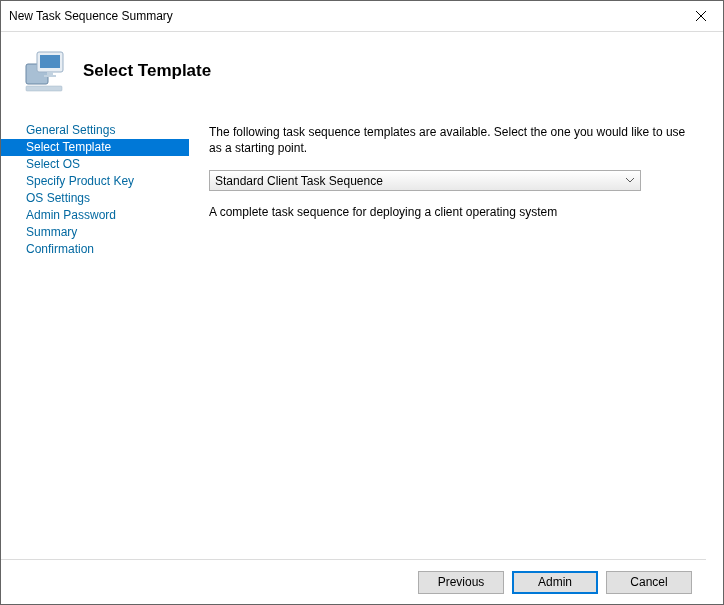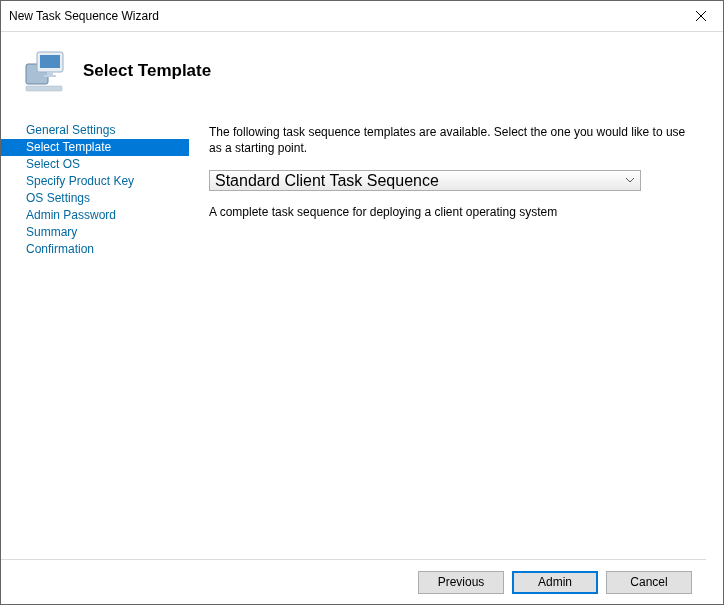--- a/index.html
+++ b/index.html
@@ -93,21 +93,21 @@
       border: 1px solid #adadad;
       background: linear-gradient(#ffffff, #e9e9e9);
       display: flex;
       align-items: center;
       justify-content: space-between;
       padding: 0 6px 0 5px;
       cursor: pointer;
       margin-bottom: 14px;
     }
     .dropdown-text {
-      font-size: 16px;
+      font-size: 12px;
     }
     .dropdown-chevron {
       width: 8px;
       height: 5px;
     }
     .description-text {
       font-size: 12px;
     }
     .footer {
       position: absolute;
@@ -137,21 +137,21 @@
     .btn.default {
       border: 2px solid #0078d7;
       width: 86px;
       height: 23px;
     }
   </style>
 </head>
 <body>
 
 <div class="titlebar">
-  <span class="titlebar-title">New Task Sequence Wizard</span>
+  <span class="titlebar-title">New Task Sequence Summary</span>
   <div class="titlebar-close">
     <svg viewBox="0 0 10 10">
       <line x1="0" y1="0" x2="10" y2="10" stroke="#000" stroke-width="1"></line>
       <line x1="10" y1="0" x2="0" y2="10" stroke="#000" stroke-width="1"></line>
     </svg>
   </div>
 </div>
 
 <div class="header">
   <div class="header-icon-wrap">

